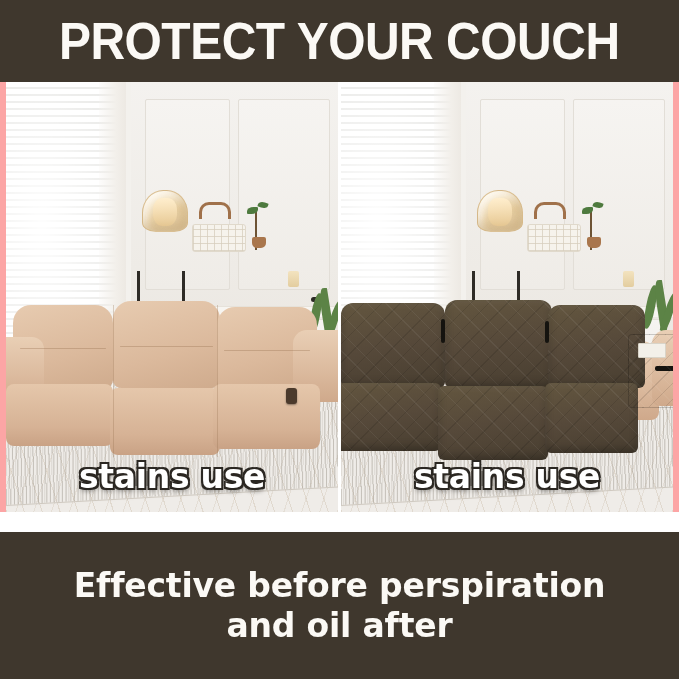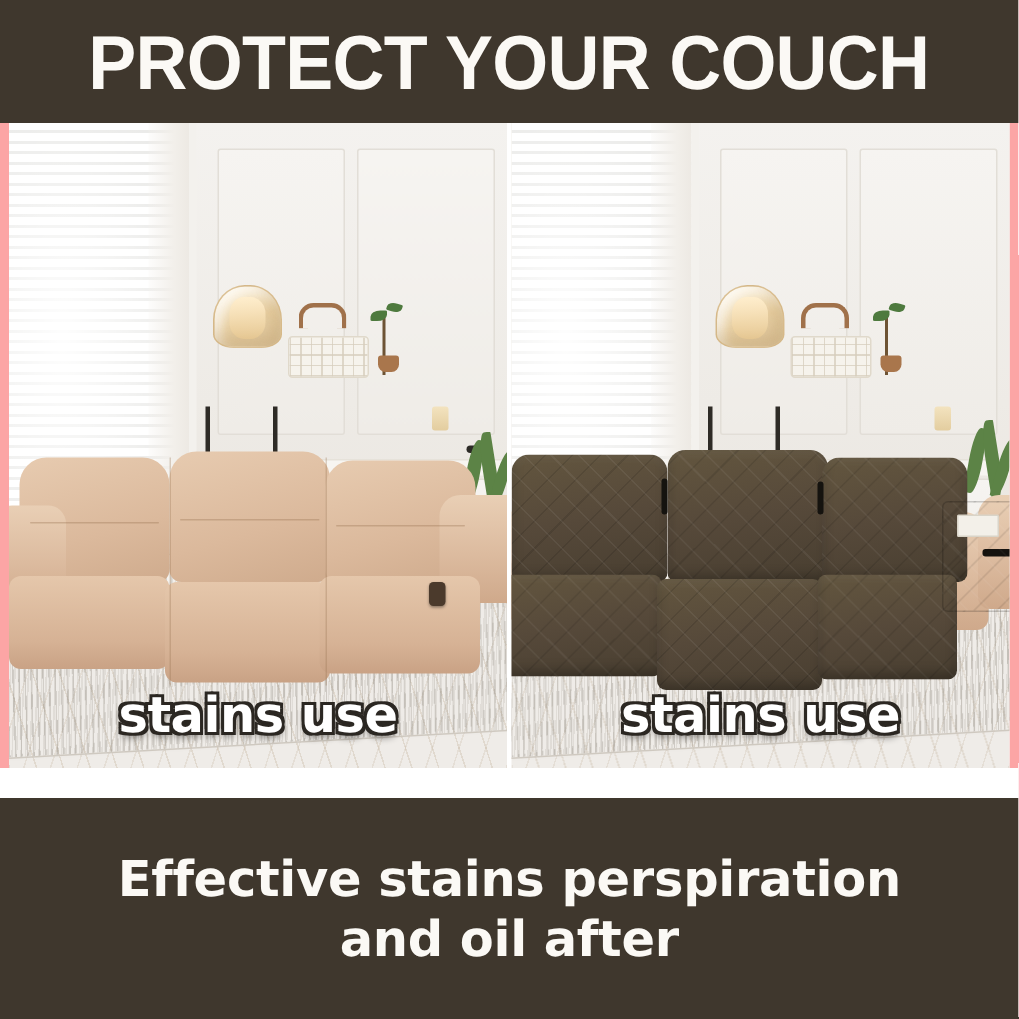--- a/index.html
+++ b/index.html
@@ -255,17 +255,17 @@
         <div class="tag" style="left:88%;top:23%;width:26px;height:13px;"></div>
       </div>
 
       <div class="caption">stains use</div>
     </div>
   </div>
 
   <div class="footer-gap"></div>
 
   <div class="footer-banner">
-    <div class="footer-line">Effective stains perspiration</div>
+    <div class="footer-line">Effective before perspiration</div>
     <div class="footer-line">and oil after</div>
   </div>
 
 </div>
 
 </body></html>

